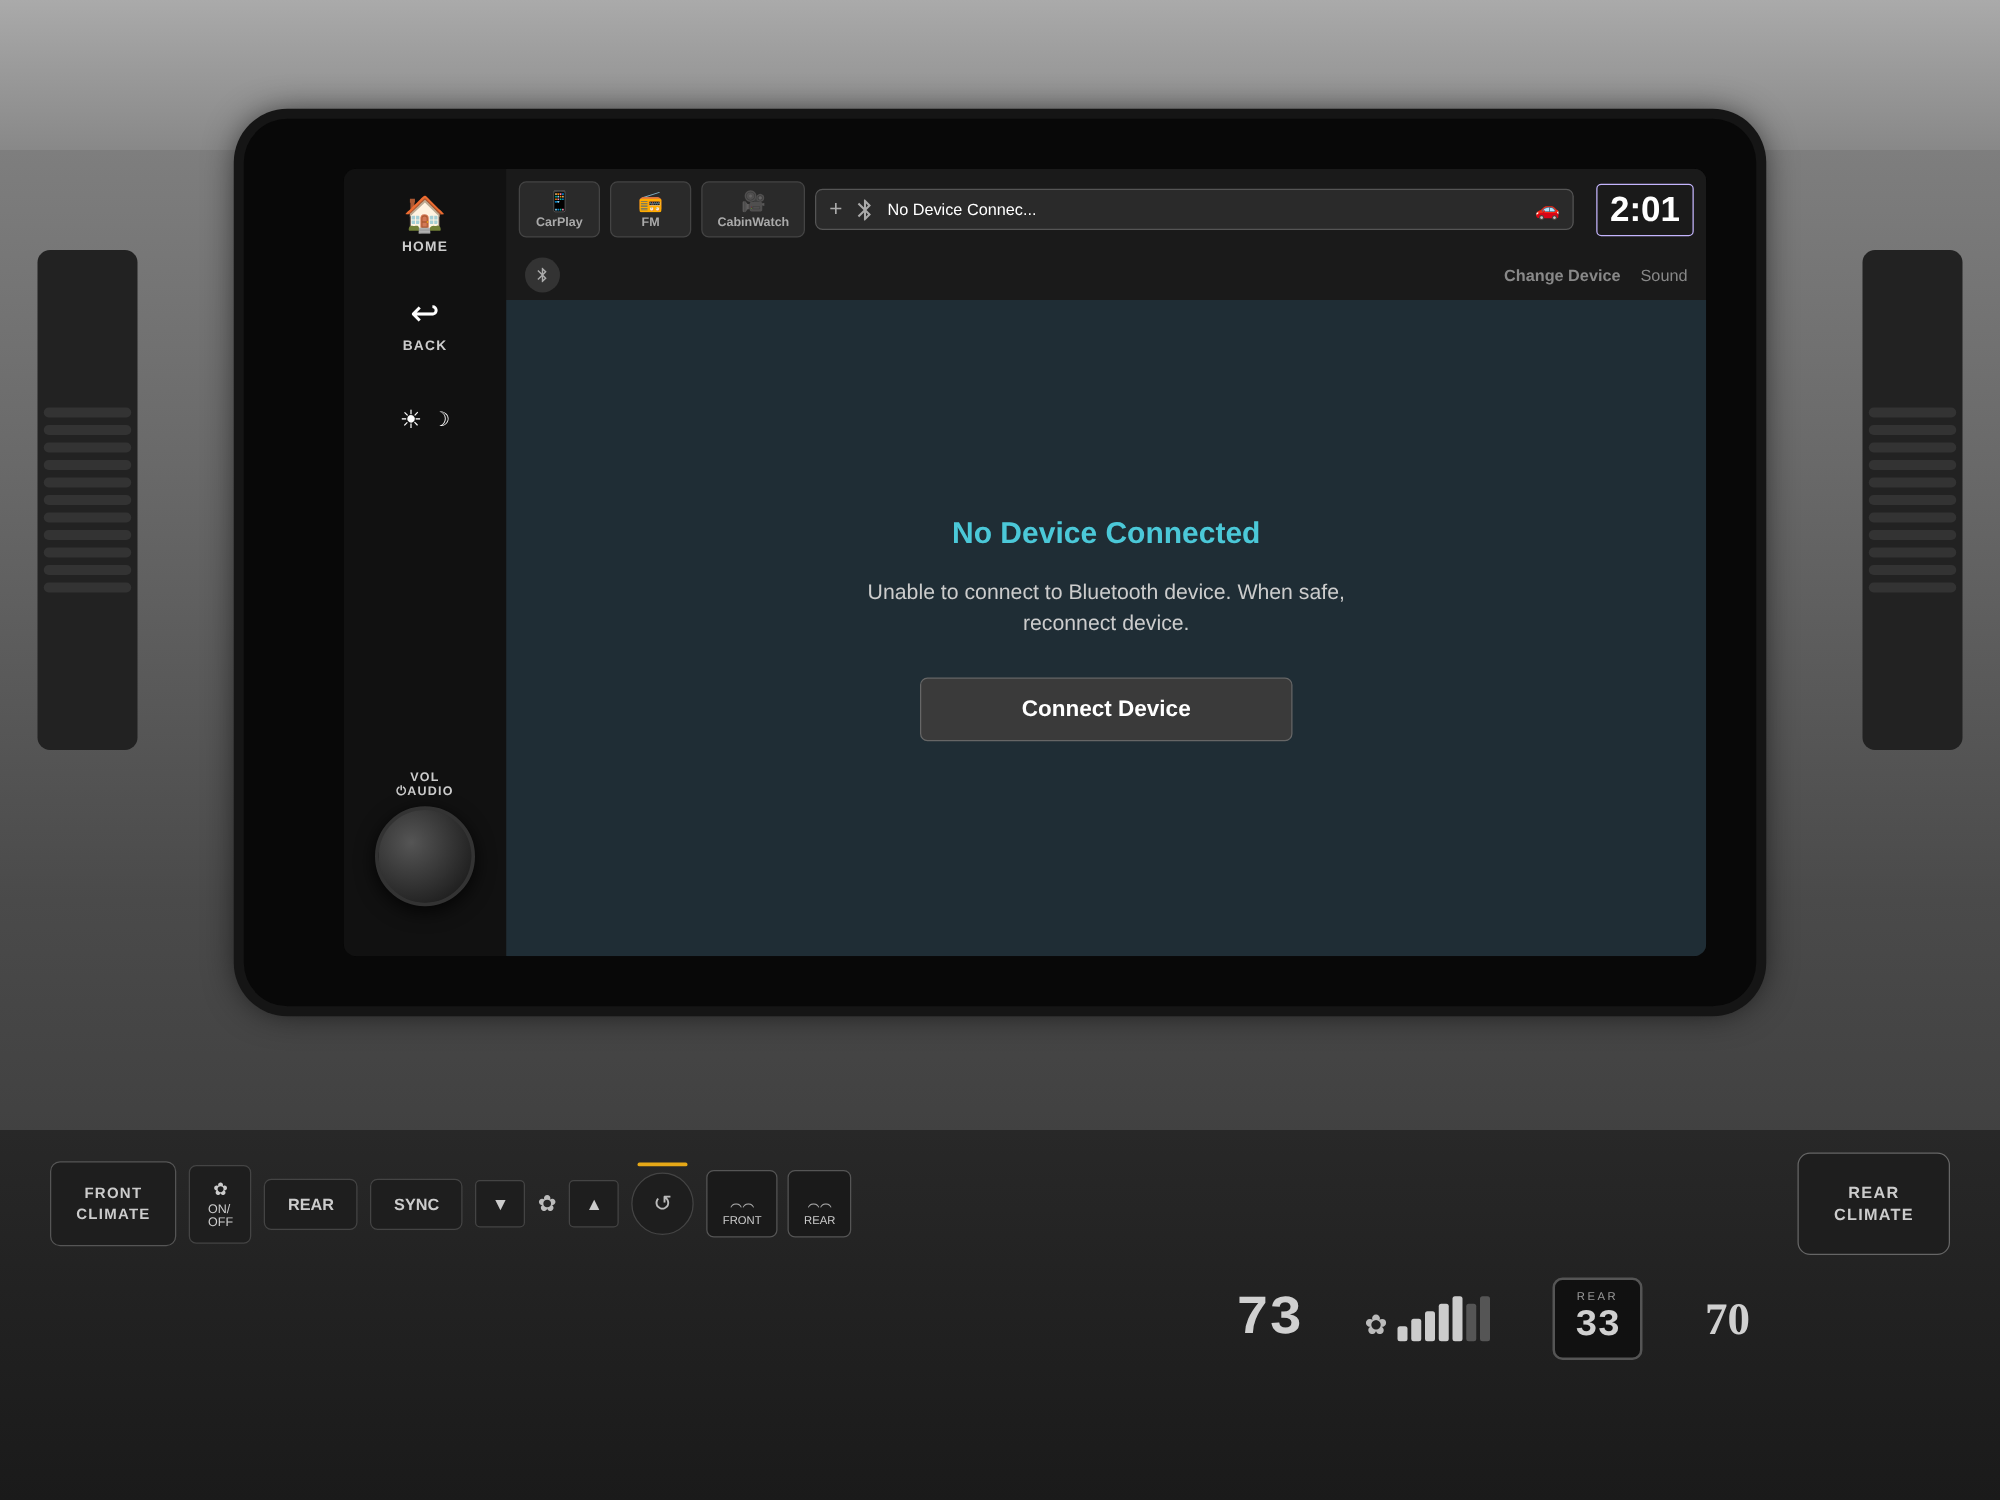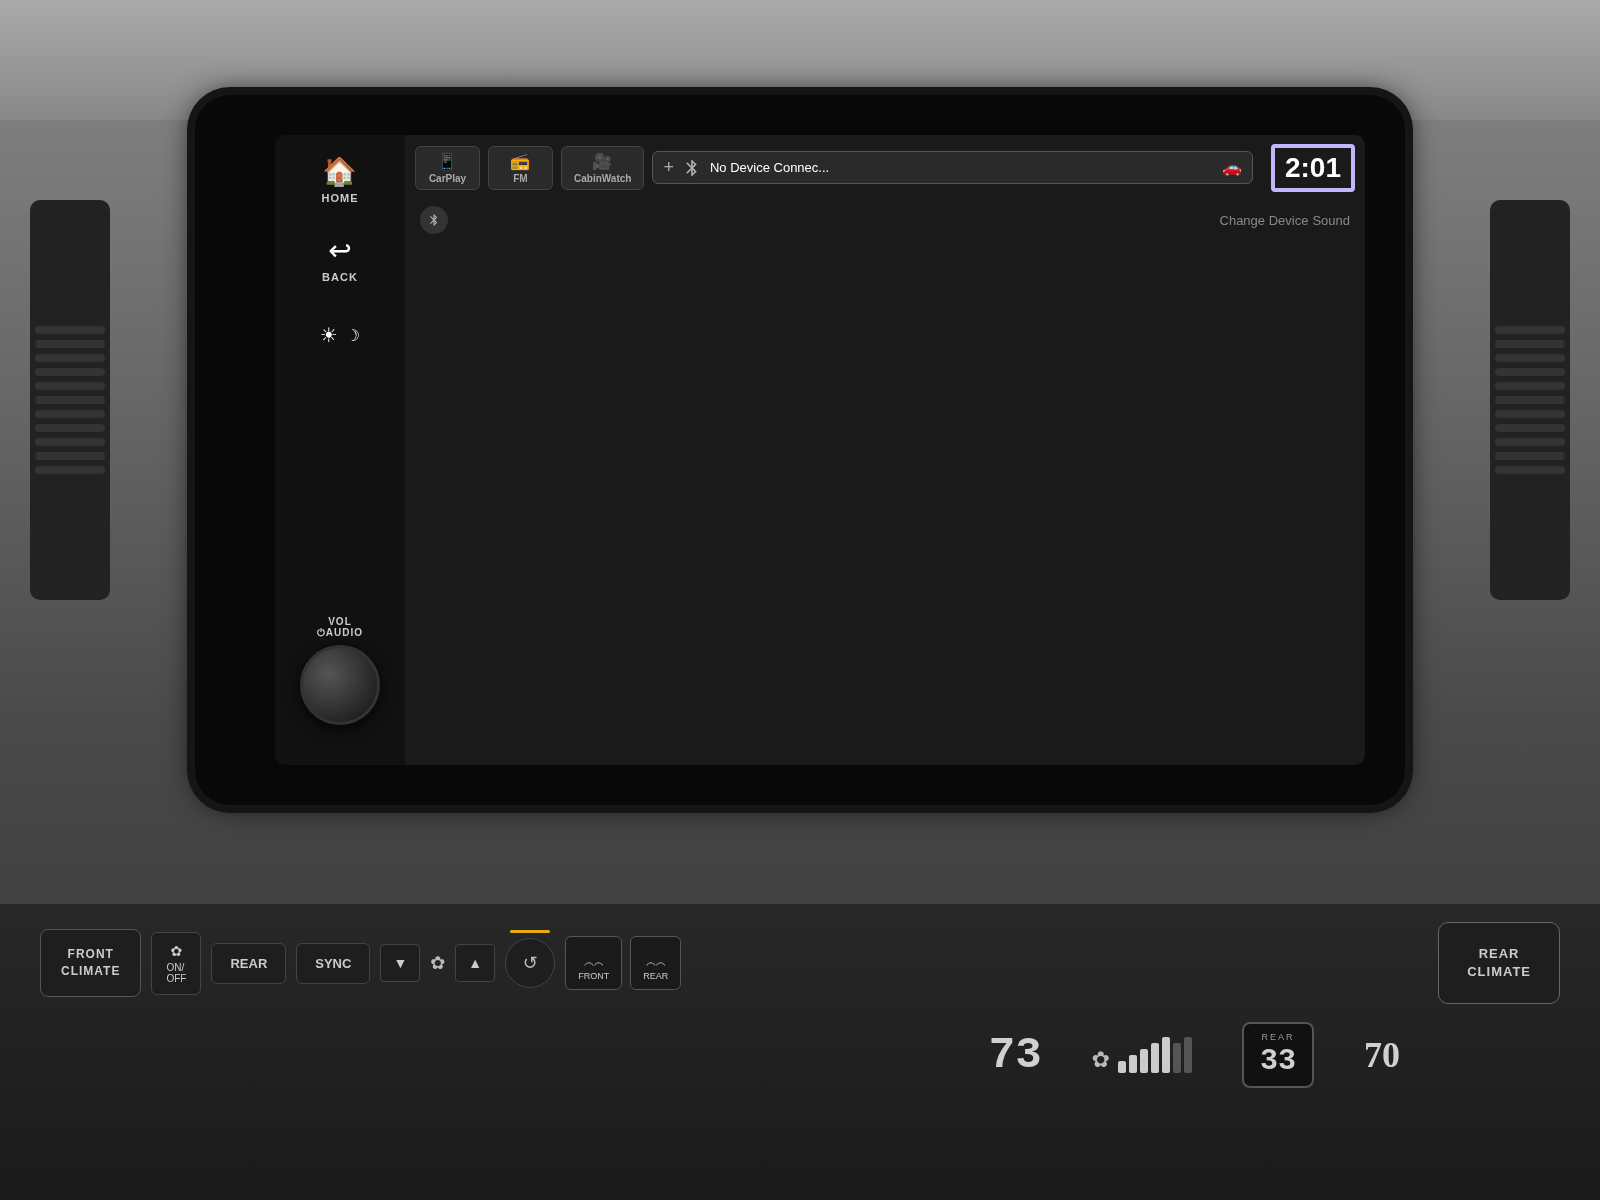--- a/index.html
+++ b/index.html
@@ -168,21 +168,21 @@
     }
 
     .clock {
       color: #fff;
       font-size: 28px;
       font-weight: bold;
       margin-left: 10px;
       background: #1a1a1a;
       padding: 4px 10px;
       border-radius: 4px;
-      border: 4px solid #c4b5fd;
+      border: 1px solid #c4b5fd;
     }
 
     
     .second-nav {
       display: flex;
       align-items: center;
       padding: 4px 15px;
       height: 40px;
       background: #1a1a1a;
     }
@@ -196,22 +196,23 @@
       align-items: center;
       justify-content: center;
       color: #aaa;
       font-size: 14px;
       margin-right: auto;
     }
 
     .change-device-btn {
       color: #888;
       font-size: 13px;
-      margin-right: 4px;
-      cursor: pointer;
+      margin-right: 16px;
+      cursor: pointer;
+      font-weight: bold;
     }
 
     .sound-btn {
       color: #888;
       font-size: 13px;
       cursor: pointer;
     }
 
     
     .dialog-area {
@@ -584,20 +585,27 @@
       <div class="second-nav">
         <div class="bt-small-icon">
           <svg width="14" height="14" viewBox="0 0 24 24">
             <path d="M17.71 7.71L12 2h-1v7.59L6.41 5 5 6.41 10.59 12 5 17.59 6.41 19 11 14.41V22h1l5.71-5.71-4.3-4.29 4.3-4.29zM13 5.83l1.88 1.88L13 9.59V5.83zm1.88 10.46L13 18.17v-3.76l1.88 1.88z" fill="#aaa"></path>
           </svg>
         </div>
         <span class="change-device-btn">Change Device</span>
         <span class="sound-btn">Sound</span>
       </div>
 
+      <div class="dialog-area">
+        <div class="dialog-title">No Device Connected</div>
+        <div class="dialog-message">
+          Unable to connect to Bluetooth device. When safe,<br>reconnect device.
+        </div>
+        <button class="connect-btn">Connect Device</button>
+      </div>
     </div>
   </div>
 </div>
 
 <div style="position: absolute; bottom: 0; left: 0; right: 0; height: 296px; background: linear-gradient(180deg, #282828 0%, #1a1a1a 100%);">
 
   <div style="display: flex; align-items: center; padding: 18px 40px 8px 40px; gap: 10px; position: relative;">
     <div class="front-climate-btn">FRONT<br>CLIMATE</div>
     <div class="on-off-btn">
       <span class="on-off-symbol">✿</span>

